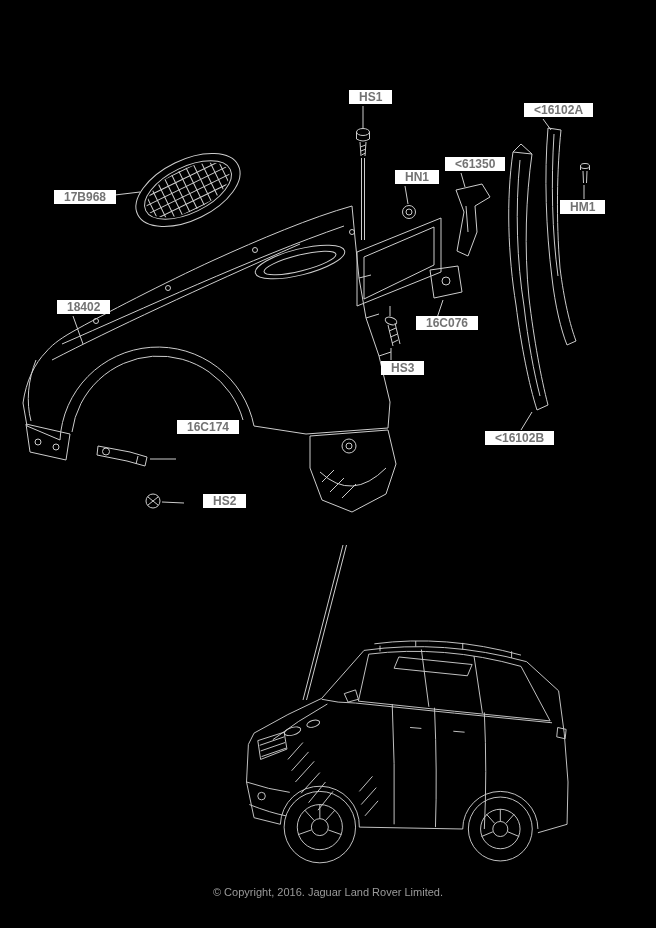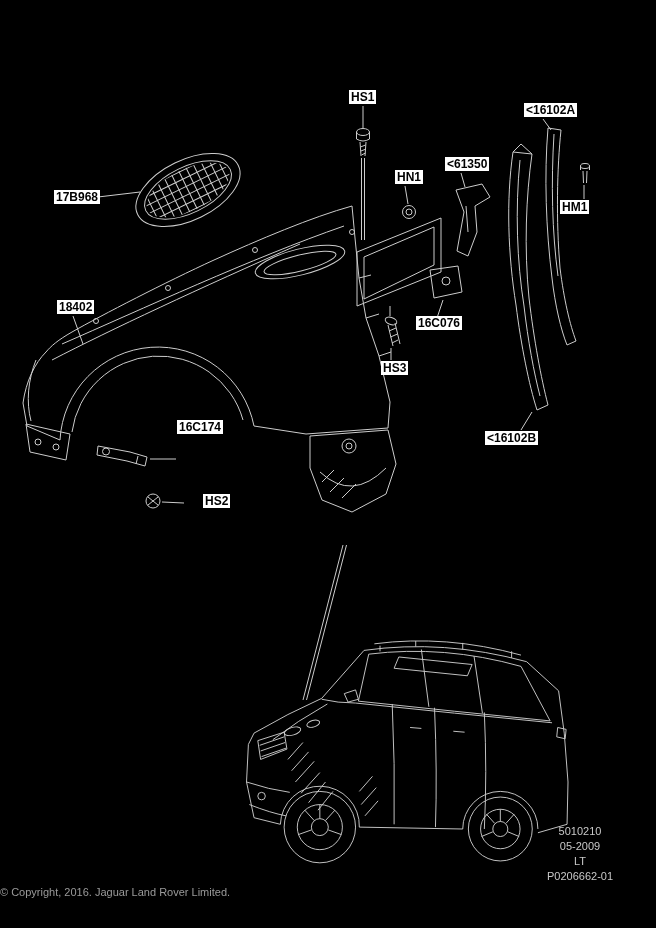--- a/index.html
+++ b/index.html
@@ -2,26 +2,26 @@
 <html><head>
 <meta charset="utf-8">
 <style>
   html,body{margin:0;padding:0;background:#000;}
   body{width:656px;height:928px;position:relative;overflow:hidden;
        font-family:"Liberation Sans",sans-serif;}
   .stage{position:absolute;left:0;top:0;width:656px;height:928px;}
   svg.art{position:absolute;left:0;top:0;}
   svg.art path,svg.art line,svg.art ellipse,svg.art circle,svg.art rect{
        stroke:#cccccc;fill:none;stroke-width:1;}
-  .part-label{position:absolute;background:#ffffff;color:#000000;
-       font-weight:bold;font-size:12px;line-height:14px;padding:0 2px;
+  .part-label{position:absolute;background:#ffffff;color:#737373;
+       font-weight:bold;font-size:12px;line-height:14px;padding:0 10px;
        white-space:nowrap;cursor:pointer;}
   .plate-info{position:absolute;left:530px;top:824px;width:100px;
        text-align:center;color:#c8c8c8;font-size:11px;line-height:15px;}
-  .copyright{position:absolute;left:0;top:886px;width:100%;text-align:left;
+  .copyright{position:absolute;left:0;top:886px;width:100%;text-align:center;
        color:#9a9a9a;font-size:11px;}
 </style>
 </head>
 <body>
 
 <div class="stage">
 
 <svg class="art" width="656" height="928" viewBox="0 0 656 928">
   <defs>
     <clipPath id="grilleClip">
@@ -186,22 +186,16 @@
 <div class="part-label" style="left:445px;top:157px">&lt;61350</div>
 <div class="part-label" style="left:560px;top:200px">HM1</div>
 <div class="part-label" style="left:54px;top:190px">17B968</div>
 <div class="part-label" style="left:57px;top:300px">18402</div>
 <div class="part-label" style="left:416px;top:316px">16C076</div>
 <div class="part-label" style="left:381px;top:361px">HS3</div>
 <div class="part-label" style="left:485px;top:431px">&lt;16102B</div>
 <div class="part-label" style="left:177px;top:420px">16C174</div>
 <div class="part-label" style="left:203px;top:494px">HS2</div>
 
-<div class="plate-info">
-  <div>5010210</div>
-  <div>05-2009</div>
-  <div>LT</div>
-  <div>P0206662-01</div>
+
+<div class="copyright">© Copyright, 2016. Jaguar Land Rover Limited.</div>
+
 </div>
 
-<div class="copyright">© Copyright, 2016. Jaguar Land Rover Limited.</div>
-
-</div>
-
 </body></html>

